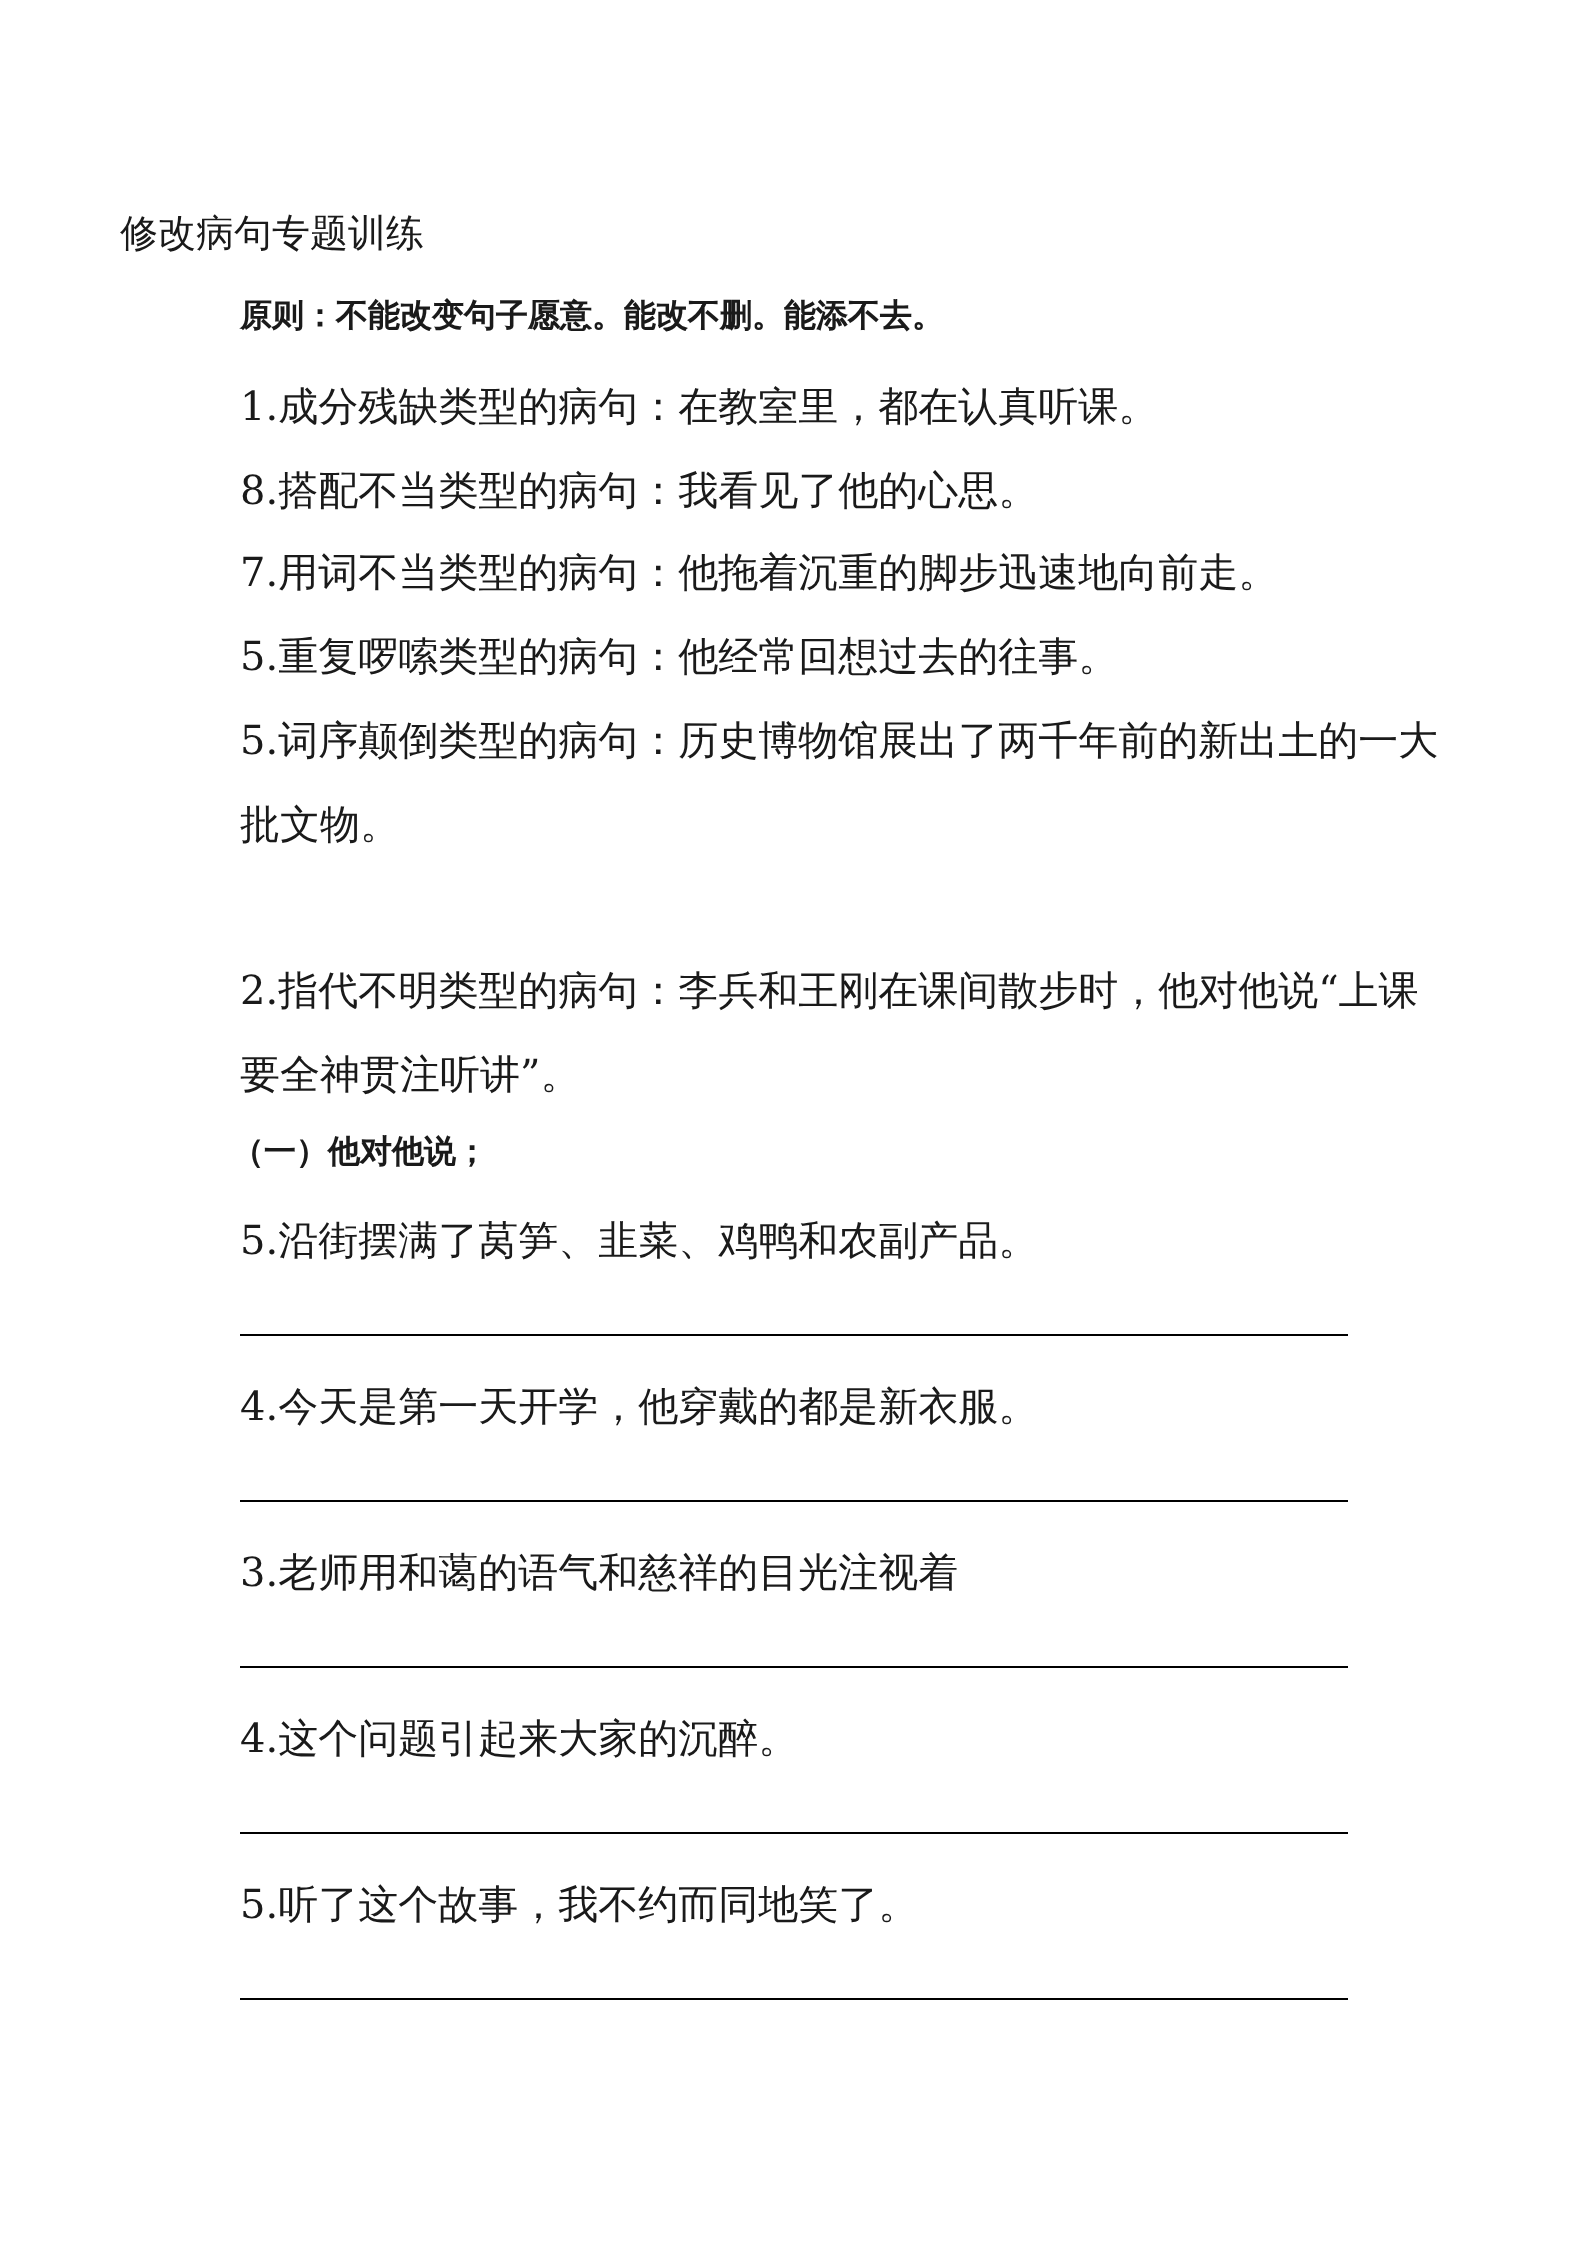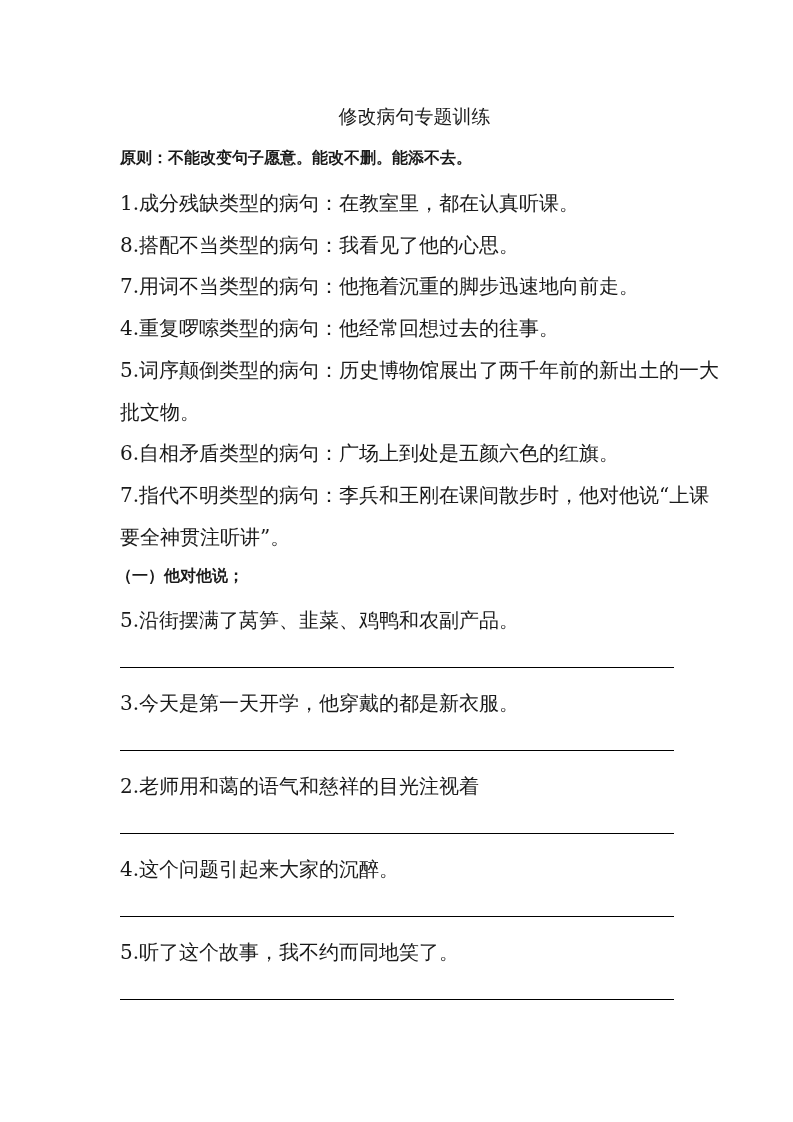--- a/index.html
+++ b/index.html
@@ -1,52 +1,51 @@
 <!DOCTYPE html>
 <html><head>
 <meta charset="utf-8">
 <style>
   html, body { margin: 0; padding: 0; background: #ffffff; }
   body { width: 793px; height: 1122px; position: relative; overflow: hidden;
          font-family: "DejaVu Serif", "Liberation Serif", serif; color: #1a1a1a; }
   .page { position: absolute; left: 0; top: 0; width: 793px; height: 1122px; }
-  .title { position: absolute; left: 0; width: 769px; top: 104px; text-align: center;
+  .title { position: absolute; left: 0; width: 769px; top: 104px; text-align: left;
            font-family: "DejaVu Sans", "Liberation Sans", sans-serif;
            font-size: 19px; font-weight: normal; padding-left: 60px; box-sizing: border-box; }
   .line { position: absolute; left: 120px; font-size: 20px; white-space: nowrap; }
   .bold { font-family: Liberation Sans, sans-serif; font-weight: bold; font-size: 16px; text-align: right; }
   .rule { position: absolute; left: 120px; width: 554px; height: 0; border-top: 1.5px solid #000; }
 </style>
 </head>
 <body>
 
 <div class="page">
   <div class="title">修改病句专题训练</div>
 
   <div class="line bold" style="top:148px">原则：不能改变句子愿意。能改不删。能添不去。</div>
 
   <div class="line" style="top:190px">1.成分残缺类型的病句：在教室里，都在认真听课。</div>
   <div class="line" style="top:232px">8.搭配不当类型的病句：我看见了他的心思。</div>
   <div class="line" style="top:273px">7.用词不当类型的病句：他拖着沉重的脚步迅速地向前走。</div>
-  <div class="line" style="top:315px">4.重复啰嗦类型的病句：他经常回想过去的往事。</div>
+  <div class="line" style="top:315px">5.重复啰嗦类型的病句：他经常回想过去的往事。</div>
   <div class="line" style="top:357px">5.词序颠倒类型的病句：历史博物馆展出了两千年前的新出土的一大</div>
   <div class="line" style="top:399px">批文物。</div>
-  <div class="line" style="top:440px">6.自相矛盾类型的病句：广场上到处是五颜六色的红旗。</div>
-  <div class="line" style="top:482px">7.指代不明类型的病句：李兵和王刚在课间散步时，他对他说“上课</div>
+  <div class="line" style="top:482px">2.指代不明类型的病句：李兵和王刚在课间散步时，他对他说“上课</div>
   <div class="line" style="top:524px">要全神贯注听讲”。</div>
 
   <div class="line bold" style="top:566px; left:116px">（一）他对他说；</div>
 
   <div class="line" style="top:607px">5.沿街摆满了莴笋、韭菜、鸡鸭和农副产品。</div>
   <div class="rule" style="top:667px"></div>
 
-  <div class="line" style="top:690px">3.今天是第一天开学，他穿戴的都是新衣服。</div>
+  <div class="line" style="top:690px">4.今天是第一天开学，他穿戴的都是新衣服。</div>
   <div class="rule" style="top:750px"></div>
 
-  <div class="line" style="top:773px">2.老师用和蔼的语气和慈祥的目光注视着</div>
+  <div class="line" style="top:773px">3.老师用和蔼的语气和慈祥的目光注视着</div>
   <div class="rule" style="top:833px"></div>
 
   <div class="line" style="top:856px">4.这个问题引起来大家的沉醉。</div>
   <div class="rule" style="top:916px"></div>
 
   <div class="line" style="top:939px">5.听了这个故事，我不约而同地笑了。</div>
   <div class="rule" style="top:999px"></div>
 </div>
 
 </body></html>

